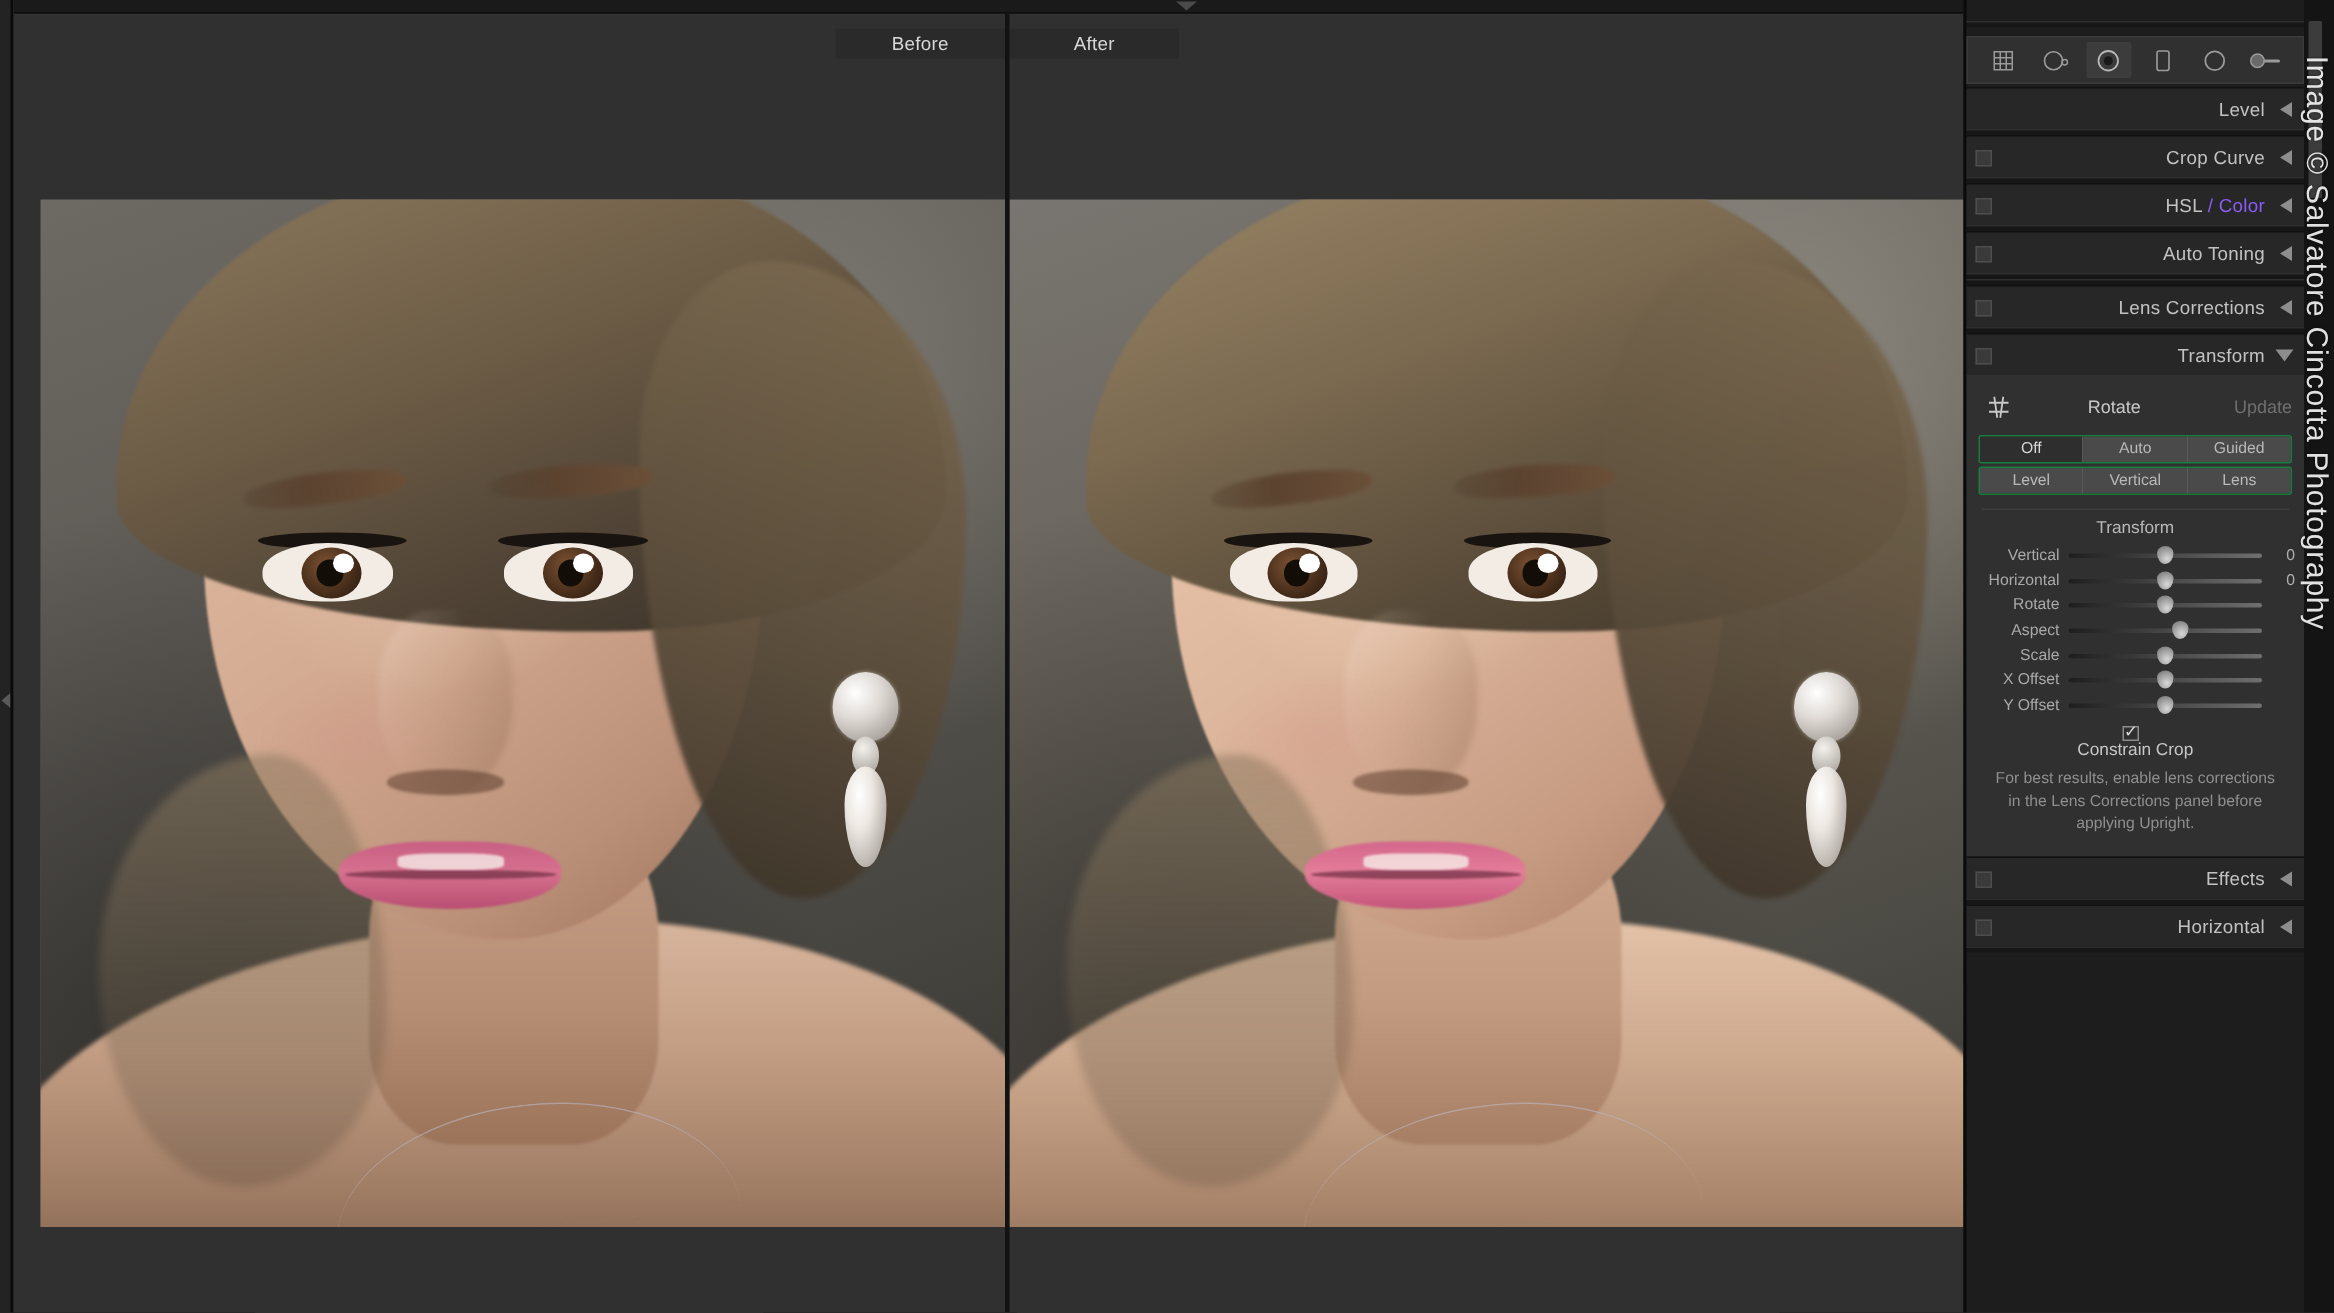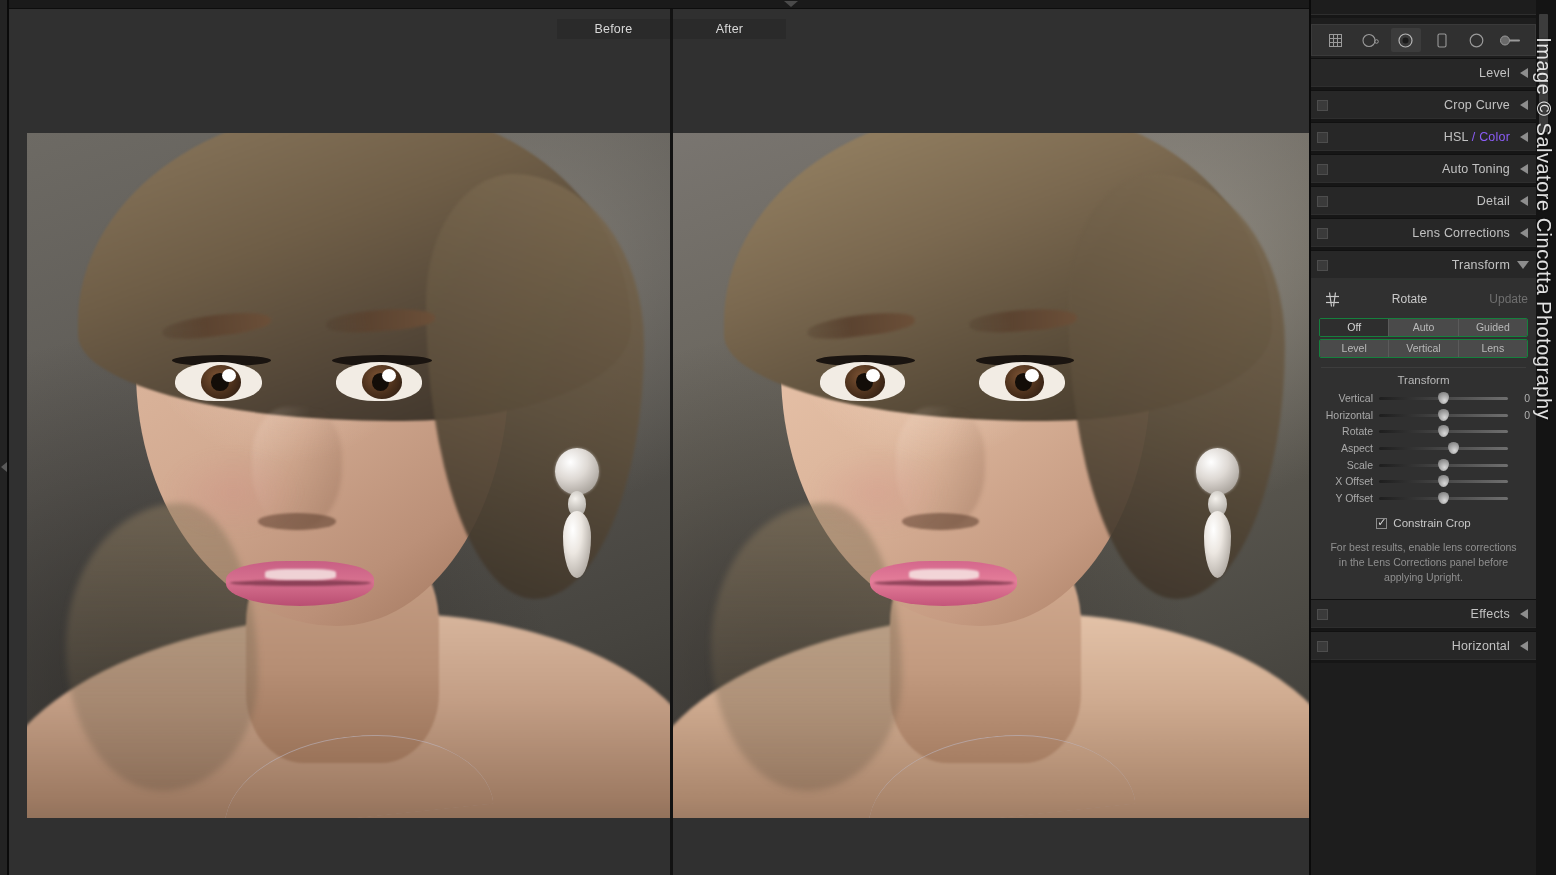--- a/index.html
+++ b/index.html
@@ -580,20 +580,21 @@
     color: #b0b0b0;
     font-size: 10.5px;
   }
 
   .cc-row {
     display: flex;
     align-items: center;
     justify-content: center;
     height: 22px;
     margin-top: 6px;
+    flex-direction: column;
   }
   .cc-box {
     width: 11px; height: 11px;
     border: 1px solid #8c8c8c;
     margin-right: 6px;
     position: relative;
   }
   .cc-box::after {
     content: "✓";
     position: absolute;
@@ -794,25 +795,20 @@
       </div>
       <div class="ph-sep"></div>
 
       <div class="panel-header">
         <span class="ph-toggle"></span>
         <span class="ph-title">Auto Toning</span>
         <span class="ph-arrow"></span>
       </div>
       <div class="ph-sep"></div>
 
-      <div class="panel-header">
-        <span class="ph-toggle"></span>
-        <span class="ph-title">Detail</span>
-        <span class="ph-arrow"></span>
-      </div>
       <div class="ph-sep"></div>
 
       <div class="panel-header">
         <span class="ph-toggle"></span>
         <span class="ph-title">Lens Corrections</span>
         <span class="ph-arrow"></span>
       </div>
       <div class="ph-sep"></div>
 
       <div class="panel-header">

